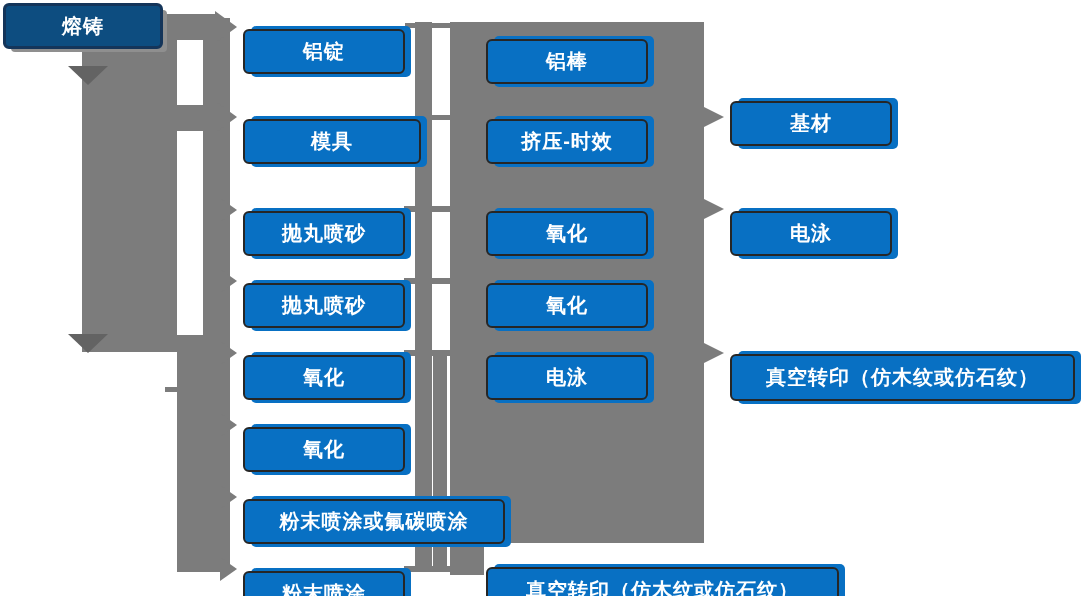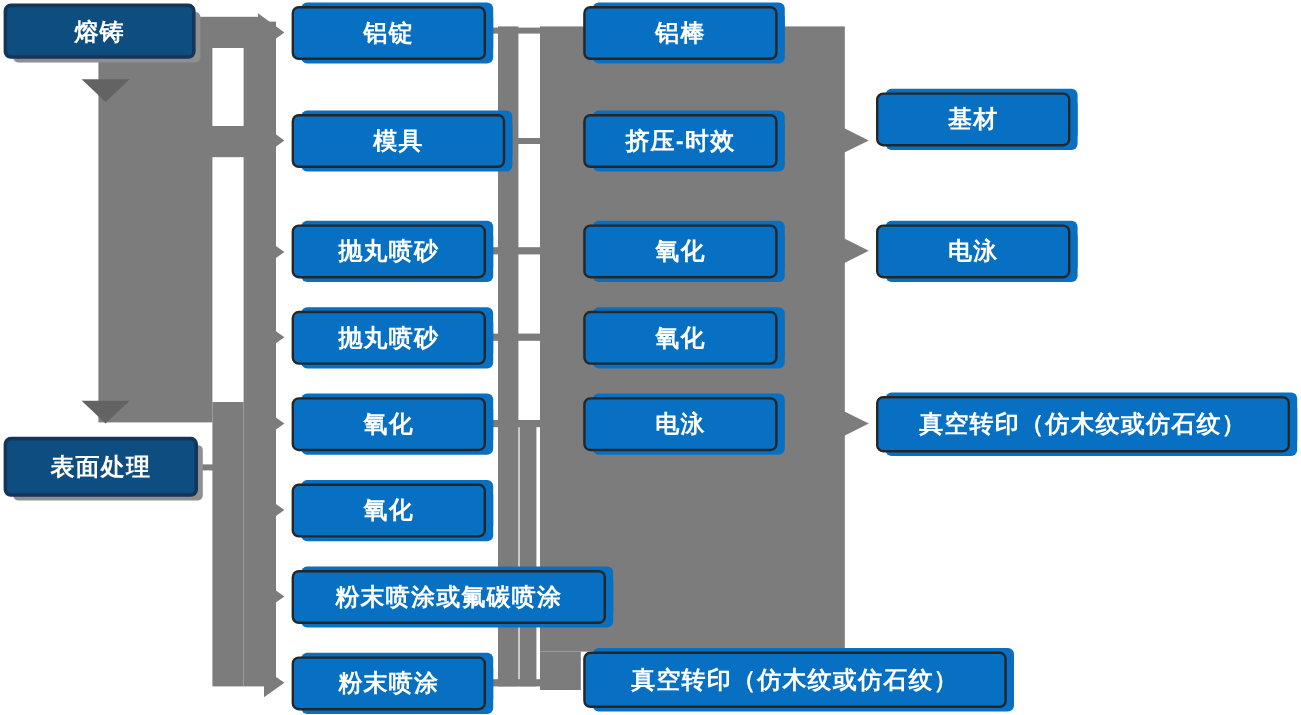--- a/index.html
+++ b/index.html
@@ -15,20 +15,21 @@
   }
   .box{
     position:absolute;display:flex;align-items:center;justify-content:center;
     border-radius:6px;color:#ffffff;font-size:20px;font-weight:600;
     letter-spacing:1px;z-index:3;box-sizing:border-box;white-space:nowrap;
   }
   .bright{
     background:var(--bright-blue);
     border:2px solid #262626;
     box-shadow:7px -4px 0 -1px var(--bright-blue),7px 4px 0 -1px var(--bright-blue);
+    margin-top:24px;
   }
   .dark{
     background:var(--dark-blue);
     border:3px solid #14355a;
     box-shadow:6px 5px 0 -2px #8f8f8f;
   }
   .cn{position:absolute;background:var(--gray);z-index:1;}
   .ar{position:absolute;width:0;height:0;z-index:2;}
   .ar-big{border-top:16px solid transparent;border-bottom:16px solid transparent;border-left:22px solid var(--gray);}
   .ar-sm{border-top:12px solid transparent;border-bottom:12px solid transparent;border-left:17px solid var(--gray);}
@@ -66,32 +67,31 @@
   <div class="ar ar-sm" style="left:220px;top:413px;"></div>
   <div class="ar ar-sm" style="left:220px;top:485px;"></div>
   <div class="ar ar-sm" style="left:220px;top:557px;"></div>
   <div class="ar ar-dn" style="left:68px;top:66px;"></div>
   <div class="ar ar-dn" style="left:68px;top:334px;"></div>
   <div class="ar ar-blk" style="left:702px;top:106px;"></div>
   <div class="ar ar-blk" style="left:702px;top:198px;"></div>
   <div class="ar ar-blk" style="left:702px;top:342px;"></div>
 
   <div class="box dark" style="left:3px;top:3px;width:160px;height:46px;">熔铸</div>
-  <div class="box dark" style="left:3px;top:364px;width:162px;height:50px;">表面处理</div>
 
   <div class="box bright" style="left:243px;top:5px;width:162px;height:45px;">铝锭</div>
   <div class="box bright" style="left:243px;top:95px;width:178px;height:45px;text-align:center;">模具</div>
   <div class="box bright" style="left:243px;top:187px;width:162px;height:45px;">抛丸喷砂</div>
   <div class="box bright" style="left:243px;top:259px;width:162px;height:45px;">抛丸喷砂</div>
   <div class="box bright" style="left:243px;top:331px;width:162px;height:45px;">氧化</div>
   <div class="box bright" style="left:243px;top:403px;width:162px;height:45px;">氧化</div>
   <div class="box bright" style="left:243px;top:475px;width:262px;height:45px;">粉末喷涂或氟碳喷涂</div>
   <div class="box bright" style="left:243px;top:547px;width:162px;height:45px;">粉末喷涂</div>
 
-  <div class="box bright" style="left:486px;top:5px;width:162px;height:45px;">铝棒</div>
+  <div class="box bright" style="left:486px;top:15px;width:162px;height:45px;">铝棒</div>
   <div class="box bright" style="left:486px;top:95px;width:162px;height:45px;">挤压-时效</div>
   <div class="box bright" style="left:486px;top:187px;width:162px;height:45px;">氧化</div>
   <div class="box bright" style="left:486px;top:259px;width:162px;height:45px;">氧化</div>
   <div class="box bright" style="left:486px;top:331px;width:162px;height:45px;">电泳</div>
   <div class="box bright" style="left:486px;top:543px;width:353px;height:47px;">真空转印（仿木纹或仿石纹）</div>
 
   <div class="box bright" style="left:730px;top:77px;width:162px;height:45px;">基材</div>
   <div class="box bright" style="left:730px;top:187px;width:162px;height:45px;">电泳</div>
   <div class="box bright" style="left:730px;top:330px;width:345px;height:47px;">真空转印（仿木纹或仿石纹）</div>
 

